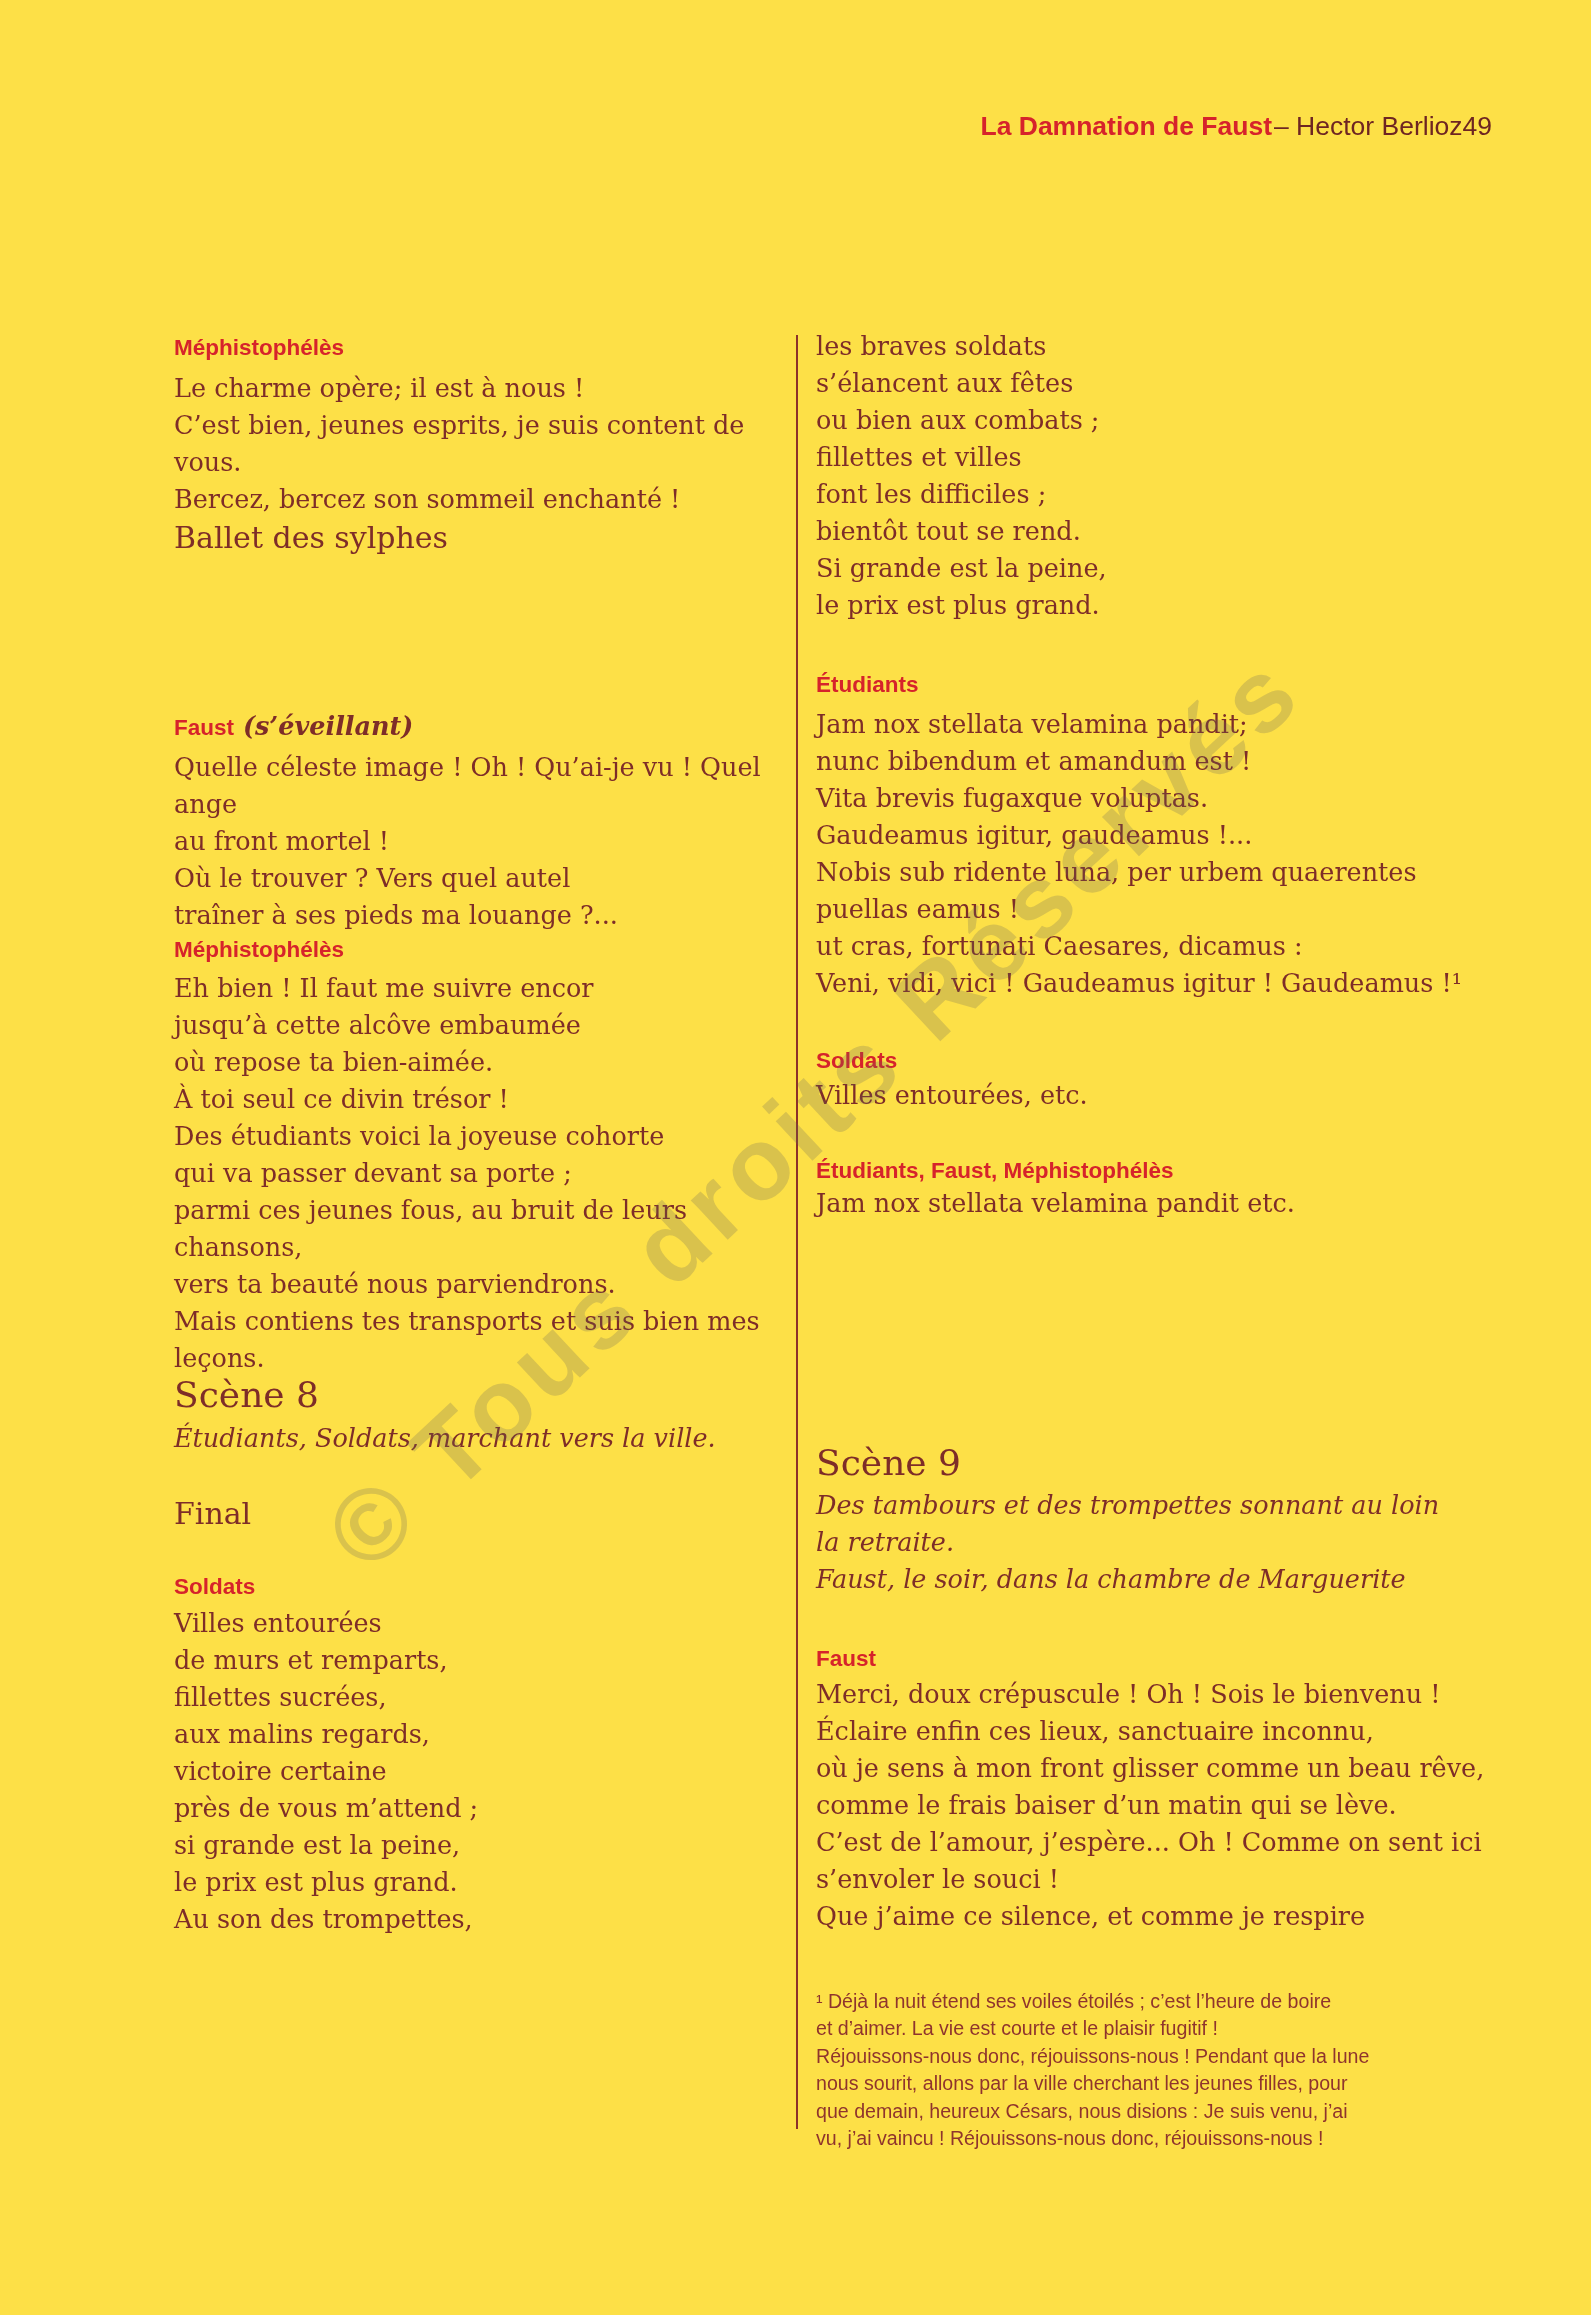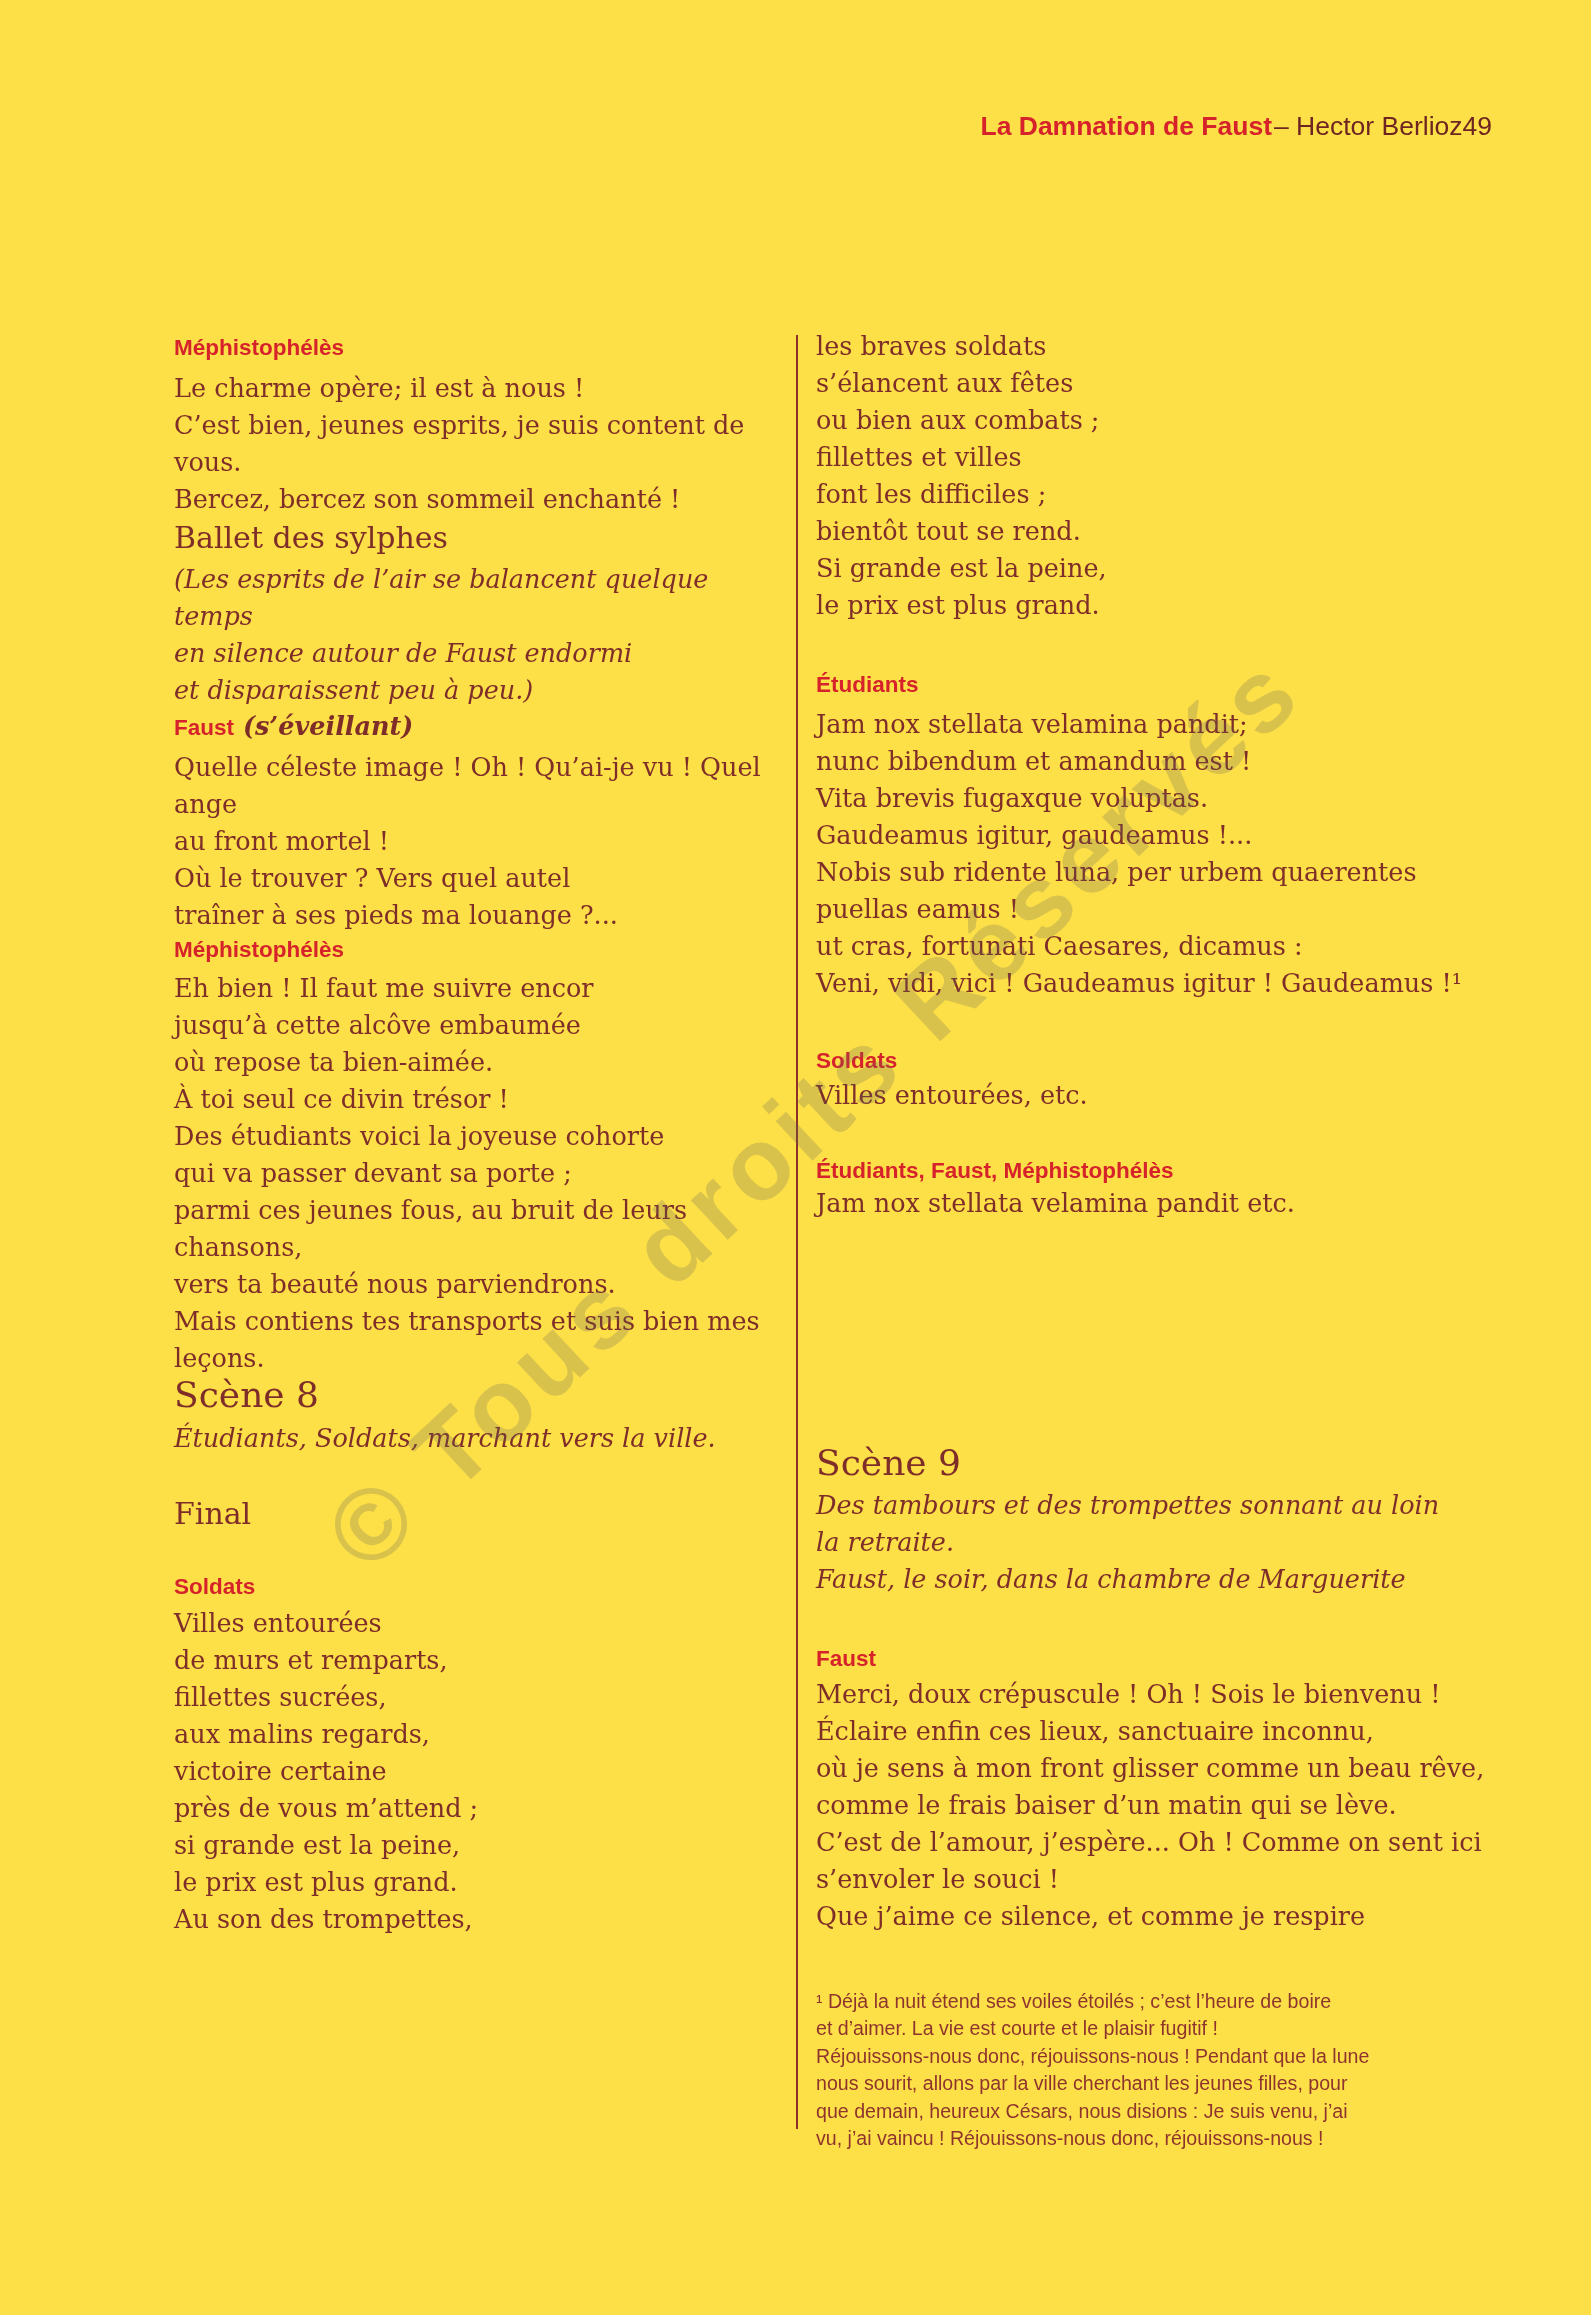--- a/index.html
+++ b/index.html
@@ -111,23 +111,20 @@
   </div>
 
   <div class="divider"></div>
 
   <div class="speaker" style="left:174px;top:334px;">Méphistophélès</div>
   <div class="body-block" style="left:174px;top:370px;width:619px;">Le charme opère; il est à nous !
 C’est bien, jeunes esprits, je suis content de vous.
 Bercez, bercez son sommeil enchanté !</div>
 
   <div class="h-sub" style="left:174px;top:518px;">Ballet des sylphes</div>
-  <div class="stage-block" style="left:174px;top:561px;width:619px;">(Les esprits de l’air se balancent quelque temps
-en silence autour de Faust endormi
-et disparaissent peu à peu.)</div>
 
   <div class="speaker" style="left:174px;top:712px;"><span>Faust</span><span class="stage-inline"> (s’éveillant)</span></div>
   <div class="body-block" style="left:174px;top:749px;width:619px;">Quelle céleste image ! Oh ! Qu’ai-je vu ! Quel ange
 au front mortel !
 Où le trouver ? Vers quel autel
 traîner à ses pieds ma louange ?...</div>
 
   <div class="speaker" style="left:174px;top:936px;">Méphistophélès</div>
   <div class="body-block" style="left:174px;top:970px;width:619px;">Eh bien ! Il faut me suivre encor
 jusqu’à cette alcôve embaumée

